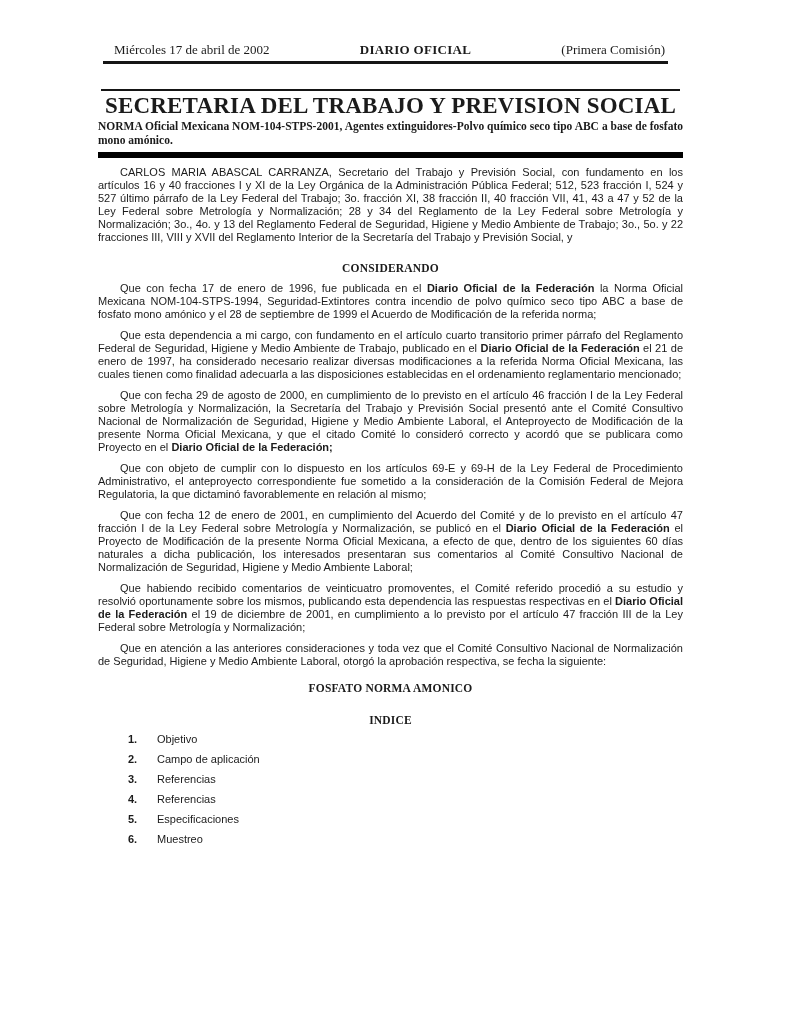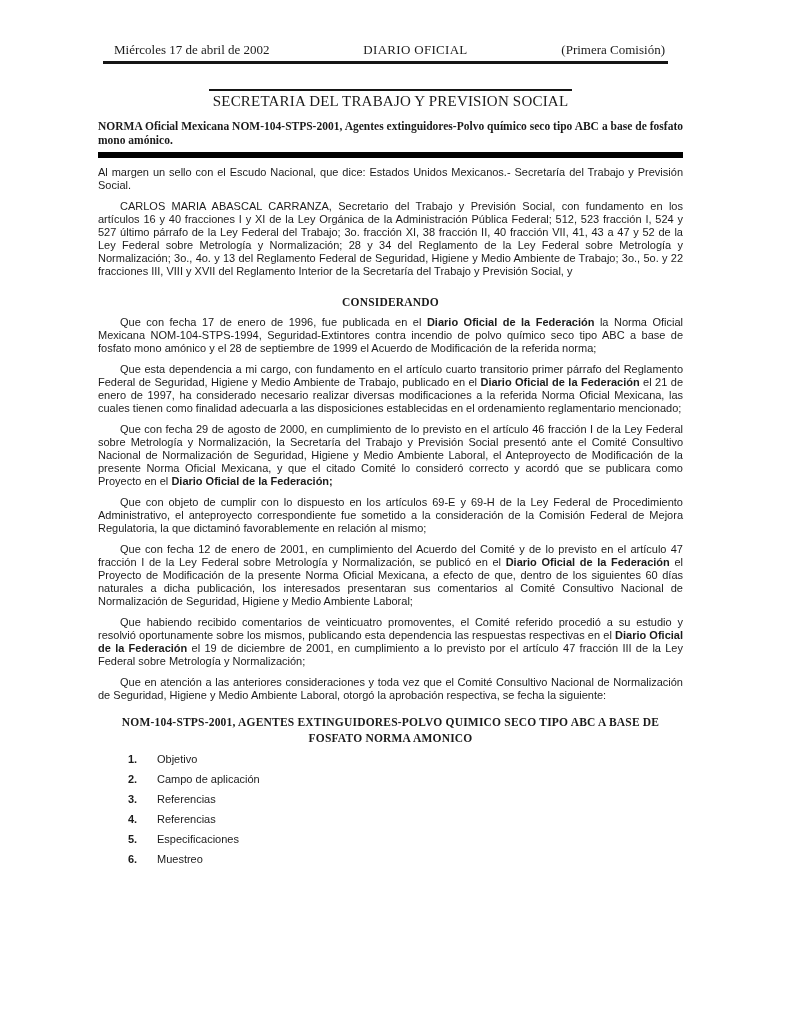--- a/index.html
+++ b/index.html
@@ -16,42 +16,41 @@
   }
   
   .header-row {
     display: flex;
     justify-content: space-between;
     align-items: baseline;
     font-family: "Liberation Serif", serif;
     font-size: 13px;
     padding: 0 18px 0 16px;
   }
-  .header-pub { font-weight: normal; letter-spacing: 0.3px; }
+  .header-pub { font-weight: bold; letter-spacing: 0.3px; }
   .header-rule {
     margin: 3px 15px 0 5px;
     height: 3px;
     border-top: 2px solid #151515;
     border-bottom: 1px solid #151515;
   }
   
   .title-wrap { text-align: center; margin-top: 25px; }
   .secretaria-title {
     display: inline-block;
     font-family: "Liberation Serif", serif;
-    font-weight: normal;
-    font-size: 15px;
+    font-weight: bold;
+    font-size: 23px;
     letter-spacing: 0.2px;
     border-top: 2px solid #151515;
     padding: 2px 4px 0 4px;
     white-space: nowrap;
   }
   
   .norma-heading {
-    margin-top: 9px;
     font-family: "Liberation Serif", serif;
     font-weight: bold;
     font-size: 11.5px;
     line-height: 14px;
     text-align: justify;
   }
   .divider-bar {
     margin-top: 5px;
     height: 6px;
     background: #000000;
@@ -109,37 +108,36 @@
   </div>
   <div class="header-rule"></div>
 
   <div class="title-wrap">
     <span class="secretaria-title">SECRETARIA DEL TRABAJO Y PREVISION SOCIAL</span>
   </div>
 
   <div class="norma-heading">NORMA Oficial Mexicana NOM-104-STPS-2001, Agentes extinguidores-Polvo químico seco tipo ABC a base de fosfato mono amónico.</div>
   <div class="divider-bar"></div>
 
-  <p class="para">Al margen un sello con el Escudo Nacional, que dice: Estados Unidos Mexicanos.- Secretaría del Trabajo y Previsión Social.</p>
   <p class="para indent">CARLOS MARIA ABASCAL CARRANZA, Secretario del Trabajo y Previsión Social, con fundamento en los artículos 16 y 40 fracciones I y XI de la Ley Orgánica de la Administración Pública Federal; 512, 523 fracción I, 524 y 527 último párrafo de la Ley Federal del Trabajo; 3o. fracción XI, 38 fracción II, 40 fracción VII, 41, 43 a 47 y 52 de la Ley Federal sobre Metrología y Normalización; 28 y 34 del Reglamento de la Ley Federal sobre Metrología y Normalización; 3o., 4o. y 13 del Reglamento Federal de Seguridad, Higiene y Medio Ambiente de Trabajo; 3o., 5o. y 22 fracciones III, VIII y XVII del Reglamento Interior de la Secretaría del Trabajo y Previsión Social, y</p>
 
   <div class="center-heading">CONSIDERANDO</div>
   <p class="para indent"><span>Que con fecha 17 de enero de 1996, fue publicada en el </span><span class="b">Diario Oficial de la Federación</span><span> la Norma Oficial Mexicana NOM-104-STPS-1994, Seguridad-Extintores contra incendio de polvo químico seco tipo ABC a base de fosfato mono amónico y el 28 de septiembre de 1999 el Acuerdo de Modificación de la referida norma;</span></p>
   <p class="para indent"><span>Que esta dependencia a mi cargo, con fundamento en el artículo cuarto transitorio primer párrafo del Reglamento Federal de Seguridad, Higiene y Medio Ambiente de Trabajo, publicado en el </span><span class="b">Diario Oficial de la Federación</span><span> el 21 de enero de 1997, ha considerado necesario realizar diversas modificaciones a la referida Norma Oficial Mexicana, las cuales tienen como finalidad adecuarla a las disposiciones establecidas en el ordenamiento reglamentario mencionado;</span></p>
   <p class="para indent"><span>Que con fecha 29 de agosto de 2000, en cumplimiento de lo previsto en el artículo 46 fracción I de la Ley Federal sobre Metrología y Normalización, la Secretaría del Trabajo y Previsión Social presentó ante el Comité Consultivo Nacional de Normalización de Seguridad, Higiene y Medio Ambiente Laboral, el Anteproyecto de Modificación de la presente Norma Oficial Mexicana, y que el citado Comité lo consideró correcto y acordó que se publicara como Proyecto en el </span><span class="b">Diario Oficial de la Federación;</span></p>
   <p class="para indent"><span>Que con objeto de cumplir con lo dispuesto en los artículos 69-E y 69-H de la Ley Federal de Procedimiento Administrativo, el anteproyecto correspondiente fue sometido a la consideración de la Comisión Federal de Mejora Regulatoria, la que dictaminó favorablemente en relación al mismo;</span></p>
   <p class="para indent"><span>Que con fecha 12 de enero de 2001, en cumplimiento del Acuerdo del Comité y de lo previsto en el artículo 47 fracción I de la Ley Federal sobre Metrología y Normalización, se publicó en el </span><span class="b">Diario Oficial de la Federación</span><span> el Proyecto de Modificación de la presente Norma Oficial Mexicana, a efecto de que, dentro de los siguientes 60 días naturales a dicha publicación, los interesados presentaran sus comentarios al Comité Consultivo Nacional de Normalización de Seguridad, Higiene y Medio Ambiente Laboral;</span></p>
   <p class="para indent"><span>Que habiendo recibido comentarios de veinticuatro promoventes, el Comité referido procedió a su estudio y resolvió oportunamente sobre los mismos, publicando esta dependencia las respuestas respectivas en el </span><span class="b">Diario Oficial de la Federación</span><span> el 19 de diciembre de 2001, en cumplimiento a lo previsto por el artículo 47 fracción III de la Ley Federal sobre Metrología y Normalización;</span></p>
   <p class="para indent"><span>Que en atención a las anteriores consideraciones y toda vez que el Comité Consultivo Nacional de Normalización de Seguridad, Higiene y Medio Ambiente Laboral, otorgó la aprobación respectiva, se fecha la siguiente:</span></p>
 
   <div class="nom-title">
-    <div>NOM-104-STPS-2001, AGENTES EXTINGUIDORES-POLVO QUIMICO SECO TIPO ABC A BASE DE</div>
     <div>FOSFATO NORMA AMONICO</div>
   </div>
 
+  <div class="center-heading">INDICE</div>
   <div class="indice-list">
     <div class="indice-item">
       <span class="num">1.</span>
       <span>Objetivo</span>
     </div>
     <div class="indice-item">
       <span class="num">2.</span>
       <span>Campo de aplicación</span>
     </div>
     <div class="indice-item">

